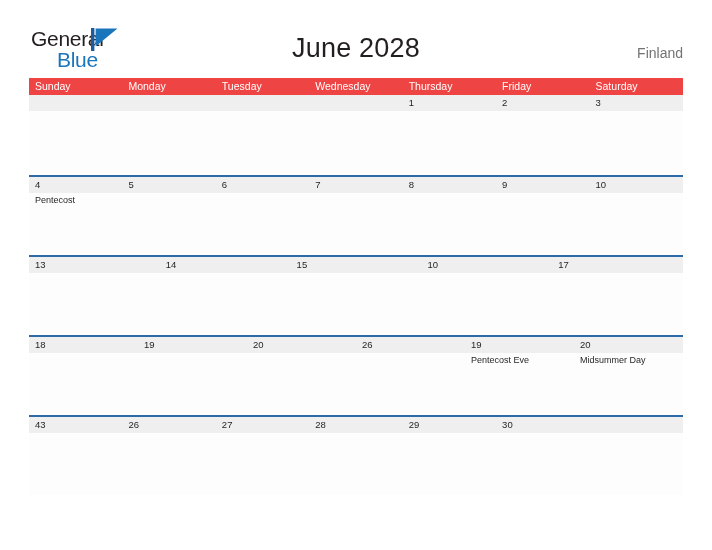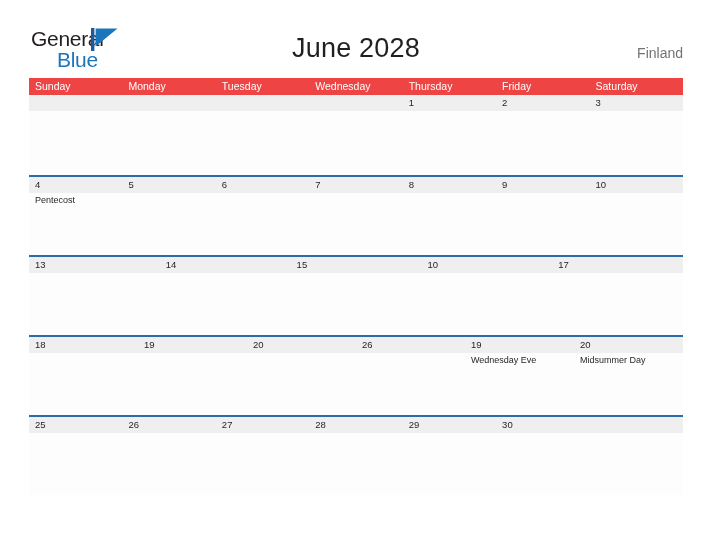--- a/index.html
+++ b/index.html
@@ -307,35 +307,35 @@
           </div>
           <div class="day-cell">
             <div class="day-strip"></div>
             <span class="day-num">26</span>
             <div class="day-events"></div>
           </div>
           <div class="day-cell">
             <div class="day-strip"></div>
             <span class="day-num">19</span>
             <div class="day-events">
-              <div class="event">Wednesday Eve</div>
+              <div class="event">Pentecost Eve</div>
             </div>
           </div>
           <div class="day-cell">
             <div class="day-strip"></div>
             <span class="day-num">20</span>
             <div class="day-events">
               <div class="event">Midsummer Day</div>
             </div>
           </div>
         </div>
         <div class="week-row">
           <div class="day-cell">
             <div class="day-strip"></div>
-            <span class="day-num">25</span>
+            <span class="day-num">43</span>
             <div class="day-events"></div>
           </div>
           <div class="day-cell">
             <div class="day-strip"></div>
             <span class="day-num">26</span>
             <div class="day-events"></div>
           </div>
           <div class="day-cell">
             <div class="day-strip"></div>
             <span class="day-num">27</span>

